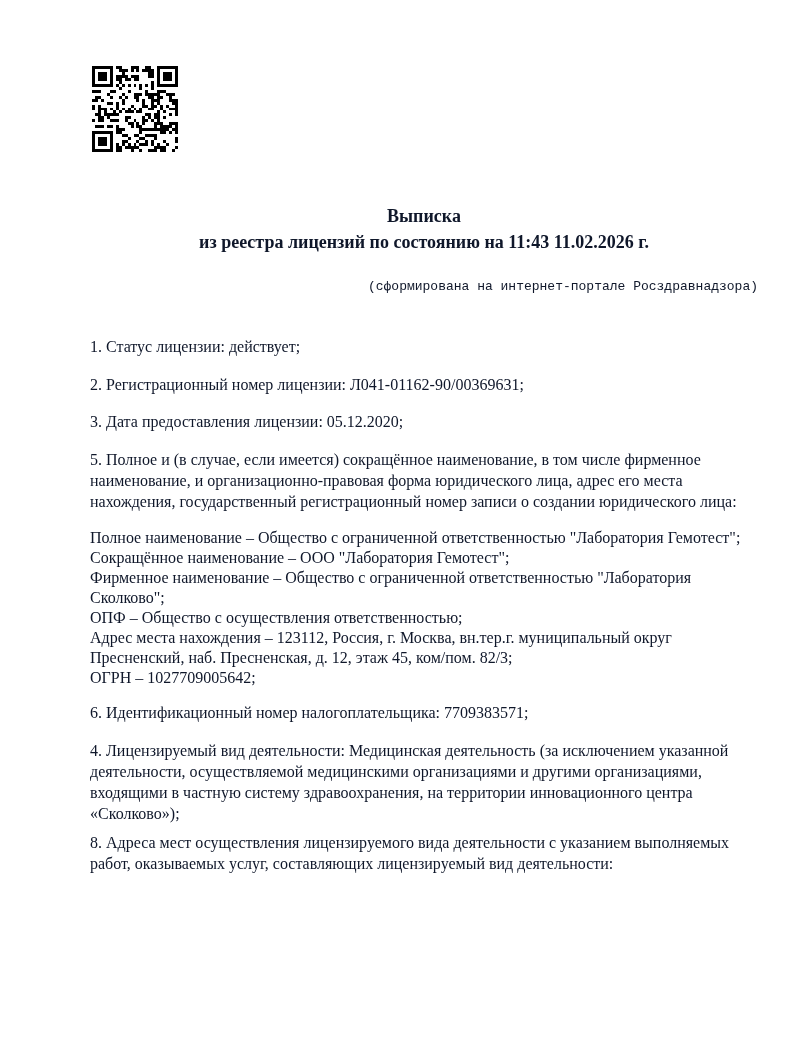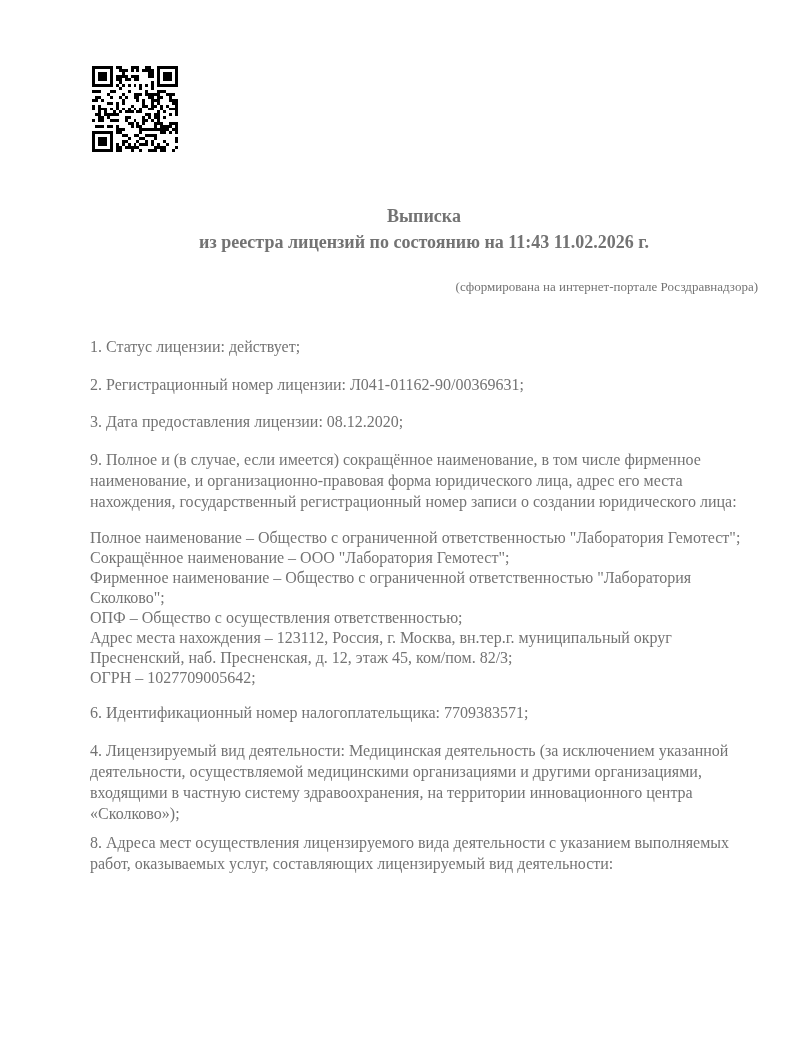--- a/index.html
+++ b/index.html
@@ -1,21 +1,21 @@
 <!DOCTYPE html>
 <html><head>
 <meta charset="utf-8">
 <style>
   html, body { margin: 0; padding: 0; background: #ffffff; }
   .page {
     position: relative;
     width: 789px;
     height: 1052px;
     background: #ffffff;
-    color: #737373;
+    color: #0f172a;
     font-family: "Liberation Serif", serif;
     overflow: hidden;
   }
   .qr {
     position: absolute;
     left: 92px;
     top: 66px;
     width: 86px;
     height: 86px;
   }
@@ -30,20 +30,21 @@
     text-align: center;
     font-weight: bold;
     font-size: 18px;
     line-height: 26px;
   }
   .note {
     text-align: right;
     font-size: 13px;
     line-height: 14px;
     margin-top: 25px;
+    font-family: Liberation Mono, monospace;
   }
   .doc-body {
     font-size: 16px;
     line-height: 21px;
   }
   .para { margin: 0 0 16.5px 0; }
   .para.first { margin-top: 42px; }
   .block {
     margin-top: 16px;
     margin-bottom: 14px;
@@ -440,22 +441,22 @@
     <div class="title">
       <div>Выписка</div>
       <div>из реестра лицензий по состоянию на 11:43 11.02.2026 г.</div>
     </div>
 
     <div class="note">(сформирована на интернет-портале Росздравнадзора)</div>
 
     <div class="doc-body">
       <p class="para first">1. Статус лицензии: действует;</p>
       <p class="para">2. Регистрационный номер лицензии: Л041-01162-90/00369631;</p>
-      <p class="para">3. Дата предоставления лицензии: 08.12.2020;</p>
-      <p class="para">9. Полное и (в случае, если имеется) сокращённое наименование, в том числе фирменное наименование, и организационно-правовая форма юридического лица, адрес его места нахождения, государственный регистрационный номер записи о создании юридического лица:</p>
+      <p class="para">3. Дата предоставления лицензии: 05.12.2020;</p>
+      <p class="para">5. Полное и (в случае, если имеется) сокращённое наименование, в том числе фирменное наименование, и организационно-правовая форма юридического лица, адрес его места нахождения, государственный регистрационный номер записи о создании юридического лица:</p>
 
       <div class="block">
         <div>Полное наименование – Общество с ограниченной ответственностью "Лаборатория Гемотест";</div>
         <div>Сокращённое наименование – ООО "Лаборатория Гемотест";</div>
         <div>Фирменное наименование – Общество с ограниченной ответственностью "Лаборатория Сколково";</div>
         <div>ОПФ – Общество с осуществления ответственностью;</div>
         <div>Адрес места нахождения – 123112, Россия, г. Москва, вн.тер.г. муниципальный округ Пресненский, наб. Пресненская, д. 12, этаж 45, ком/пом. 82/3;</div>
         <div>ОГРН – 1027709005642;</div>
       </div>
 

